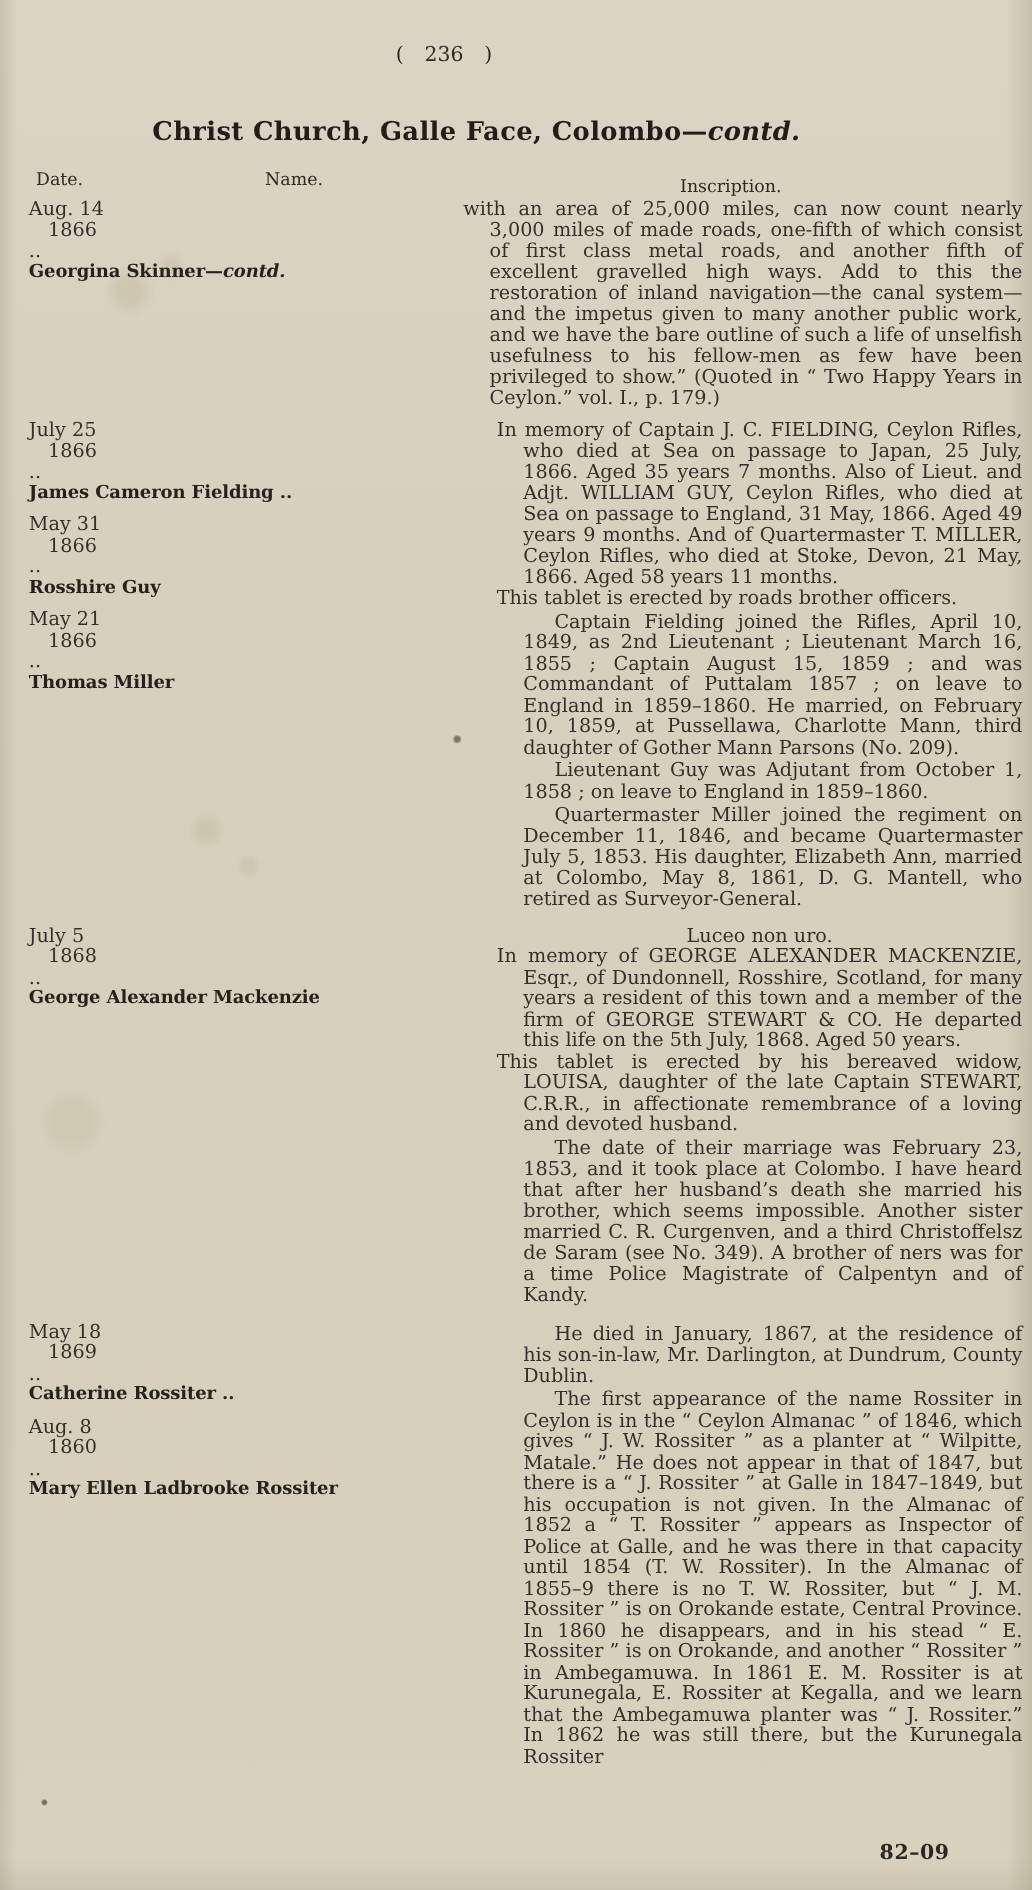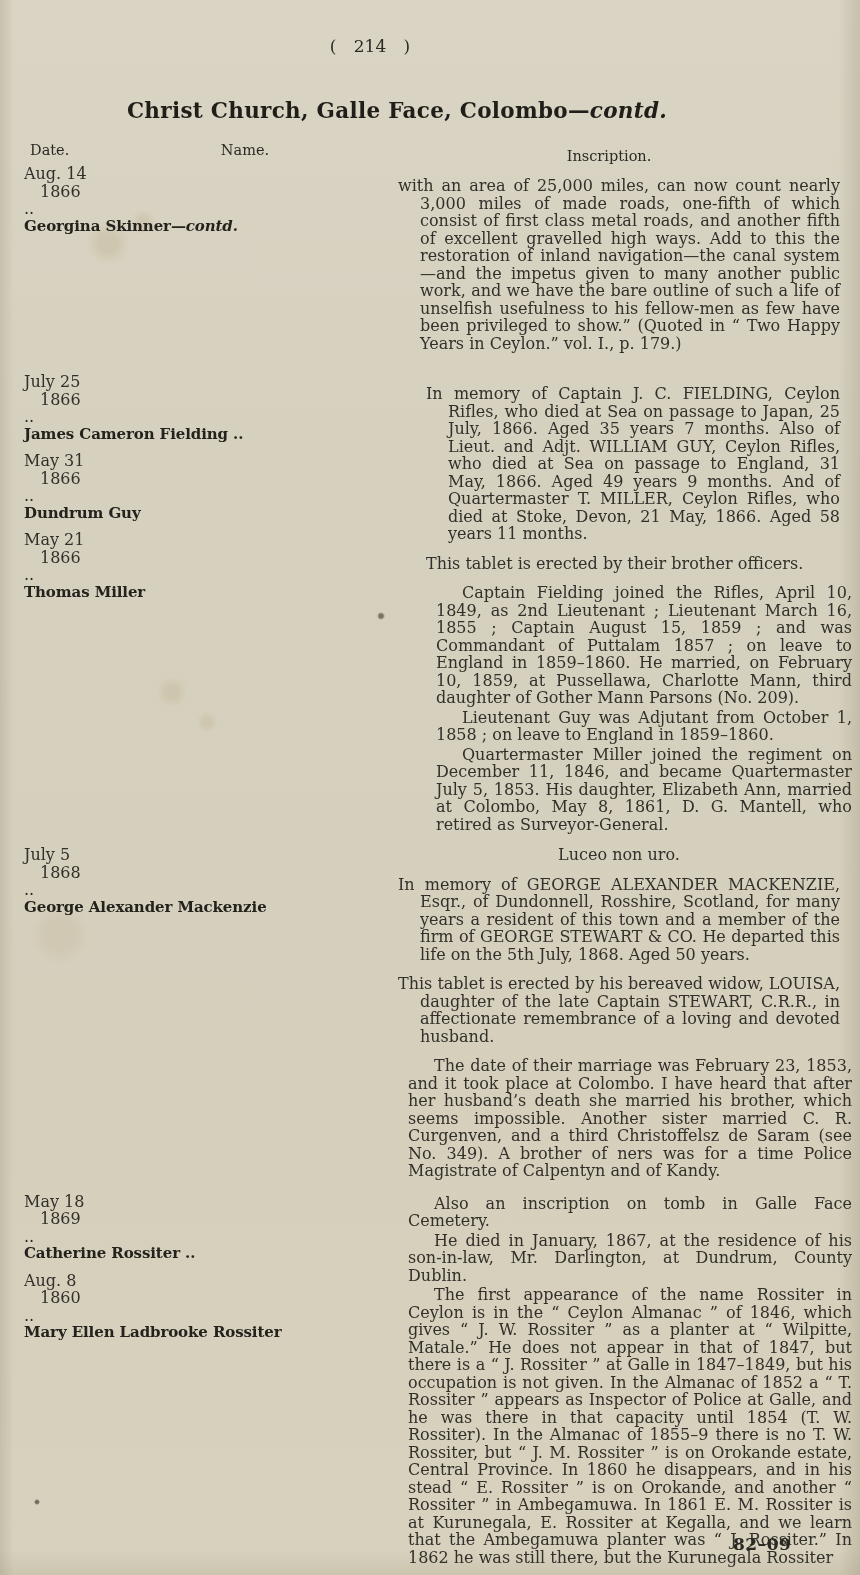--- a/index.html
+++ b/index.html
@@ -36,52 +36,52 @@
   .it{font-style:italic;}
   .ch{position:absolute;font-size:14.5px;color:#2c2a24;}
   .ch-date{top:142px;left:30px;}
   .ch-name{top:142px;left:200px;width:90px;text-align:center;}
   .ch-insc{top:148px;left:544px;width:130px;text-align:center;}
   .content{
     position:absolute;top:165px;left:24px;width:828px;
   }
   .entry{display:flex;align-items:flex-start;}
   .entry-gap-1{margin-top:9px;gap:28px;}
-  .entry-gap-2{margin-top:13px;}
+  .entry-gap-2{margin-top:13px;gap:28px;}
   .left{width:362px;flex:none;}
   .right{flex:1;min-width:0;}
   .row{display:flex;align-items:flex-start;flex-direction:column;}
   .row + .row{margin-top:9px;}
   .datecell{width:100px;flex:none;}
   .datecell .y{padding-left:16px;}
   .dotscell{width:28px;flex:none;color:#2c2a24;}
   .namecell{
     flex:1;font-weight:bold;font-size:15px;color:#24221c;
     padding-left:30px;text-indent:-30px;letter-spacing:-.1px;
   }
   .namedots{font-weight:bold;}
   .insc{
-    margin:12px;text-align:justify;
+    margin:0;text-align:justify;
     padding-left:22px;text-indent:-22px;
   }
   .note{
     margin:2px 0 0 22px;text-align:justify;text-indent:26px;
   }
   .motto{margin:0;text-align:center;}
   .footer-mark{
     position:absolute;top:1536px;left:733px;
     font-size:17px;font-weight:bold;color:#2a2822;letter-spacing:.5px;
   }
 </style>
 </head>
 <body>
 
 <div class="page">
 
-  <div class="folio">( 214 )</div>
+  <div class="folio">( 236 )</div>
 
   <h1 class="title"><span>Christ Church, Galle Face, Colombo—</span><span class="it">contd.</span></h1>
 
   <span class="ch ch-date">Date.</span>
   <span class="ch ch-name">Name.</span>
   <span class="ch ch-insc">Inscription.</span>
 
   <div class="content">
 
     <section class="entry">
@@ -109,34 +109,34 @@
           </div>
           <div class="dotscell">..</div>
           <div class="namecell"><span>James Cameron Fielding</span> <span class="namedots">..</span></div>
         </div>
         <div class="row">
           <div class="datecell">
             <div>May 31</div>
             <div class="y">1866</div>
           </div>
           <div class="dotscell">..</div>
-          <div class="namecell">Dundrum Guy</div>
+          <div class="namecell">Rosshire Guy</div>
         </div>
         <div class="row">
           <div class="datecell">
             <div>May 21</div>
             <div class="y">1866</div>
           </div>
           <div class="dotscell">..</div>
           <div class="namecell">Thomas Miller</div>
         </div>
       </div>
       <div class="right">
         <p class="insc">In memory of Captain J. C. FIELDING, Ceylon Rifles, who died at Sea on passage to Japan, 25 July, 1866.  Aged 35 years 7 months.  Also of Lieut. and Adjt. WILLIAM GUY, Ceylon Rifles, who died at Sea on passage to England, 31 May, 1866.  Aged 49 years 9 months.  And of Quartermaster T. MILLER, Ceylon Rifles, who died at Stoke, Devon, 21 May, 1866.  Aged 58 years 11 months.</p>
-        <p class="insc">This tablet is erected by their brother officers.</p>
+        <p class="insc">This tablet is erected by roads brother officers.</p>
         <p class="note">Captain Fielding joined the Rifles, April 10, 1849, as 2nd Lieutenant ; Lieutenant March 16, 1855 ; Captain August 15, 1859 ; and was Commandant of Puttalam 1857 ; on leave to England in 1859–1860. He married, on February 10, 1859, at Pussellawa, Charlotte Mann, third daughter of Gother Mann Parsons (No. 209).</p>
         <p class="note">Lieutenant Guy was Adjutant from October 1, 1858 ;  on leave to England in 1859–1860.</p>
         <p class="note">Quartermaster Miller joined the regiment on December 11, 1846, and became Quartermaster July 5, 1853.  His daughter, Elizabeth Ann, married at Colombo, May 8, 1861, D. G. Mantell, who retired as Surveyor-General.</p>
       </div>
     </section>
 
     <section class="entry entry-gap-2">
       <div class="left">
         <div class="row">
           <div class="datecell">
@@ -168,21 +168,20 @@
         <div class="row">
           <div class="datecell">
             <div>Aug. 8</div>
             <div class="y">1860</div>
           </div>
           <div class="dotscell">..</div>
           <div class="namecell">Mary Ellen Ladbrooke Rossiter</div>
         </div>
       </div>
       <div class="right">
-        <p class="note">Also an inscription on tomb in Galle Face Cemetery.</p>
         <p class="note">He died in January, 1867, at the residence of his son-in-law, Mr.  Darlington, at Dundrum, County Dublin.</p>
         <p class="note">The first appearance of the name Rossiter in Ceylon is in the “ Ceylon Almanac ” of 1846, which gives “ J. W. Rossiter ” as a planter at “ Wilpitte, Matale.” He does not appear in that of 1847, but there is a “ J. Rossiter ” at Galle in 1847–1849, but his occupation is not given.  In the Almanac of 1852 a “ T. Rossiter ” appears as Inspector of Police at Galle, and he was there in that capacity until 1854 (T. W. Rossiter). In the Almanac of 1855–9 there is no T. W. Rossiter, but “ J. M. Rossiter ” is on Orokande estate, Central Province.  In 1860 he disappears, and in his stead “ E. Rossiter ” is on Orokande, and another “ Rossiter ” in Ambegamuwa.  In 1861 E. M. Rossiter is at Kurunegala, E. Rossiter at Kegalla, and we learn that the Ambegamuwa planter was “ J. Rossiter.”  In 1862 he was still there, but the Kurunegala Rossiter</p>
       </div>
     </section>
 
   </div>
 
   <div class="footer-mark">82–09</div>
 </div>
 

